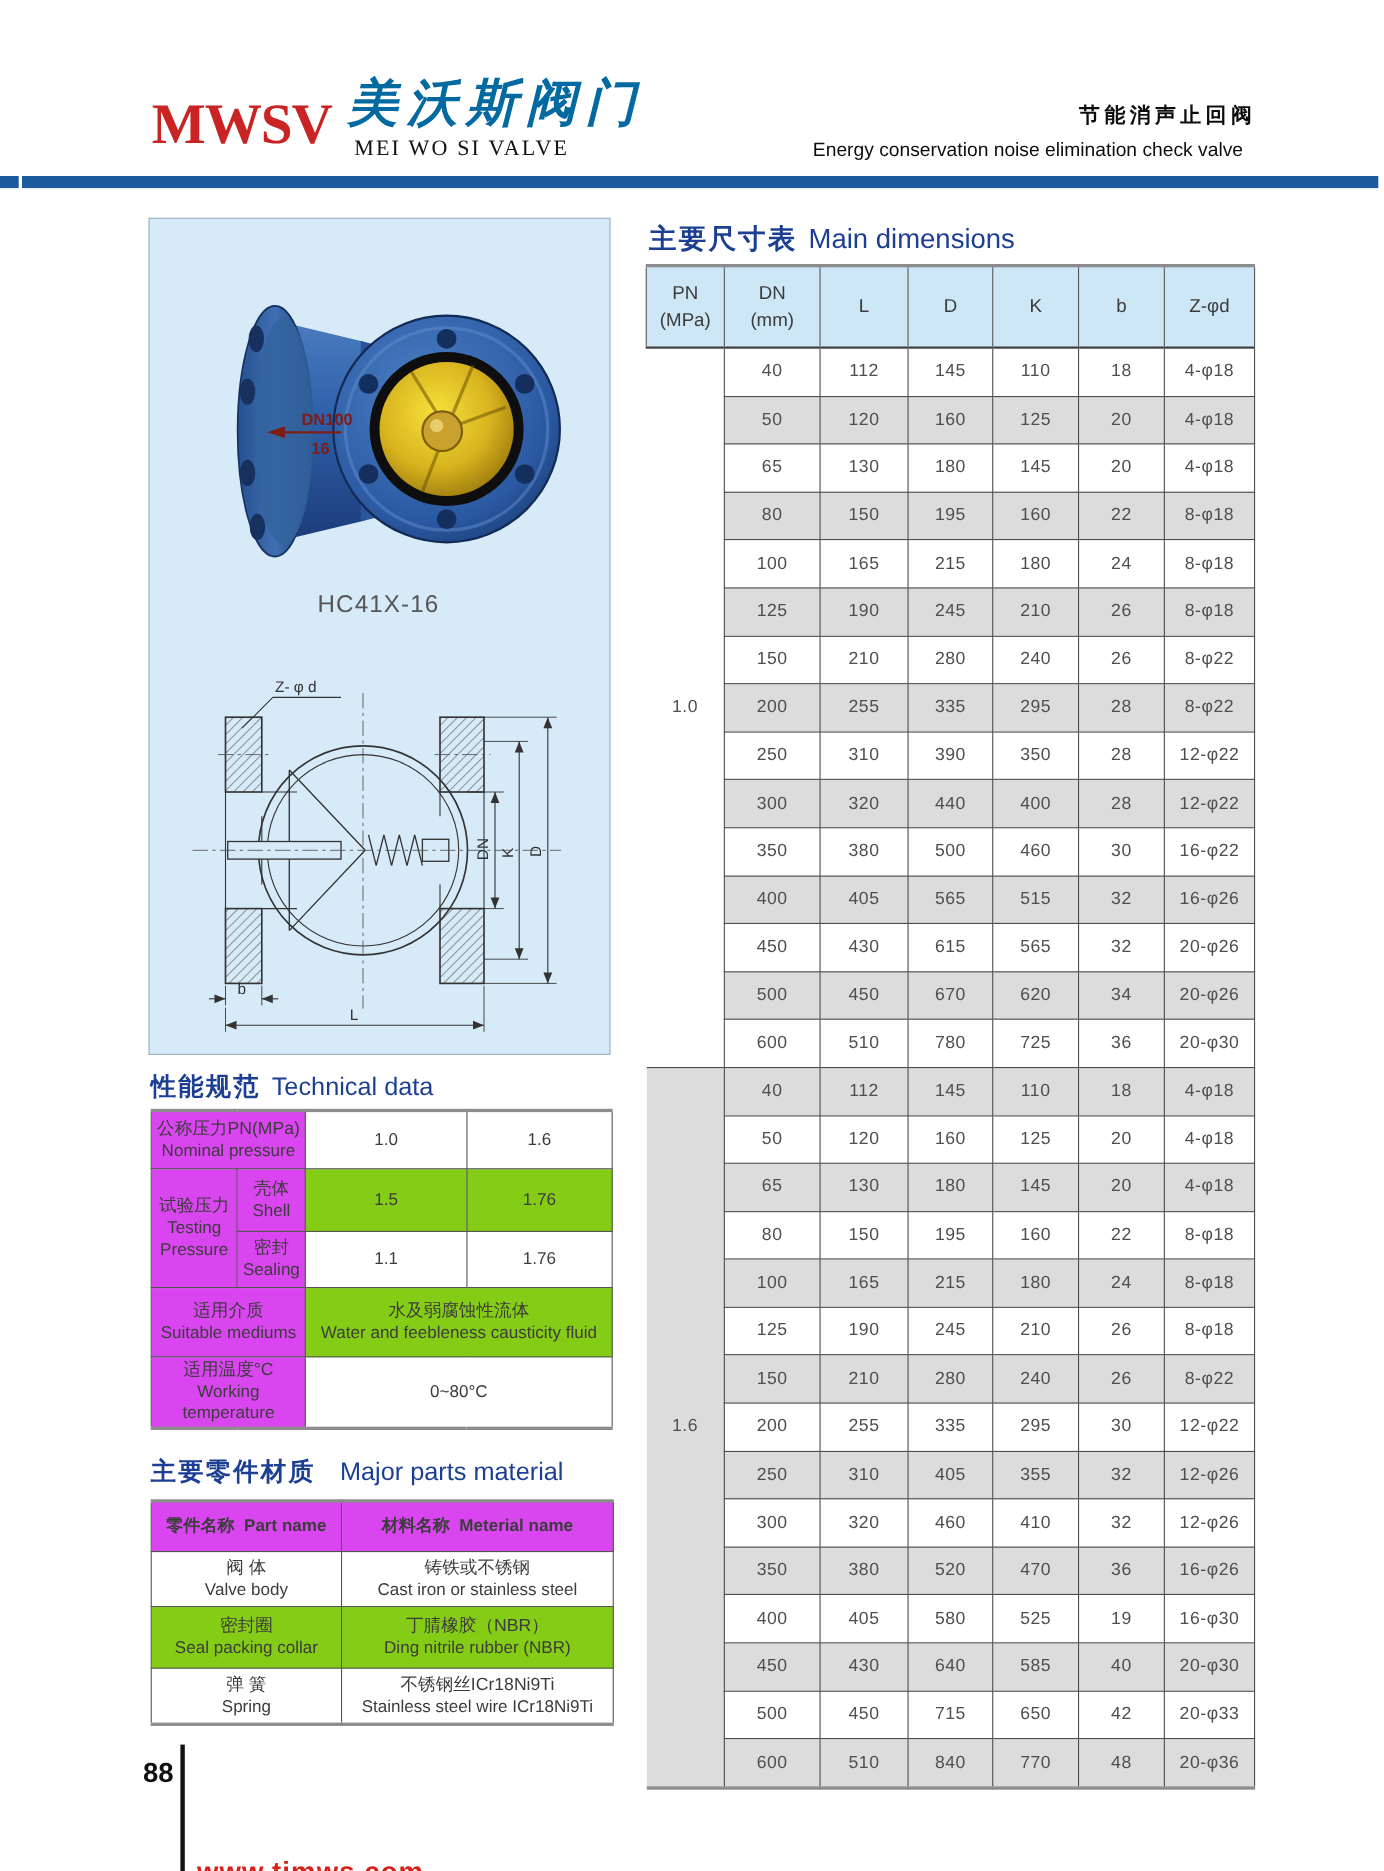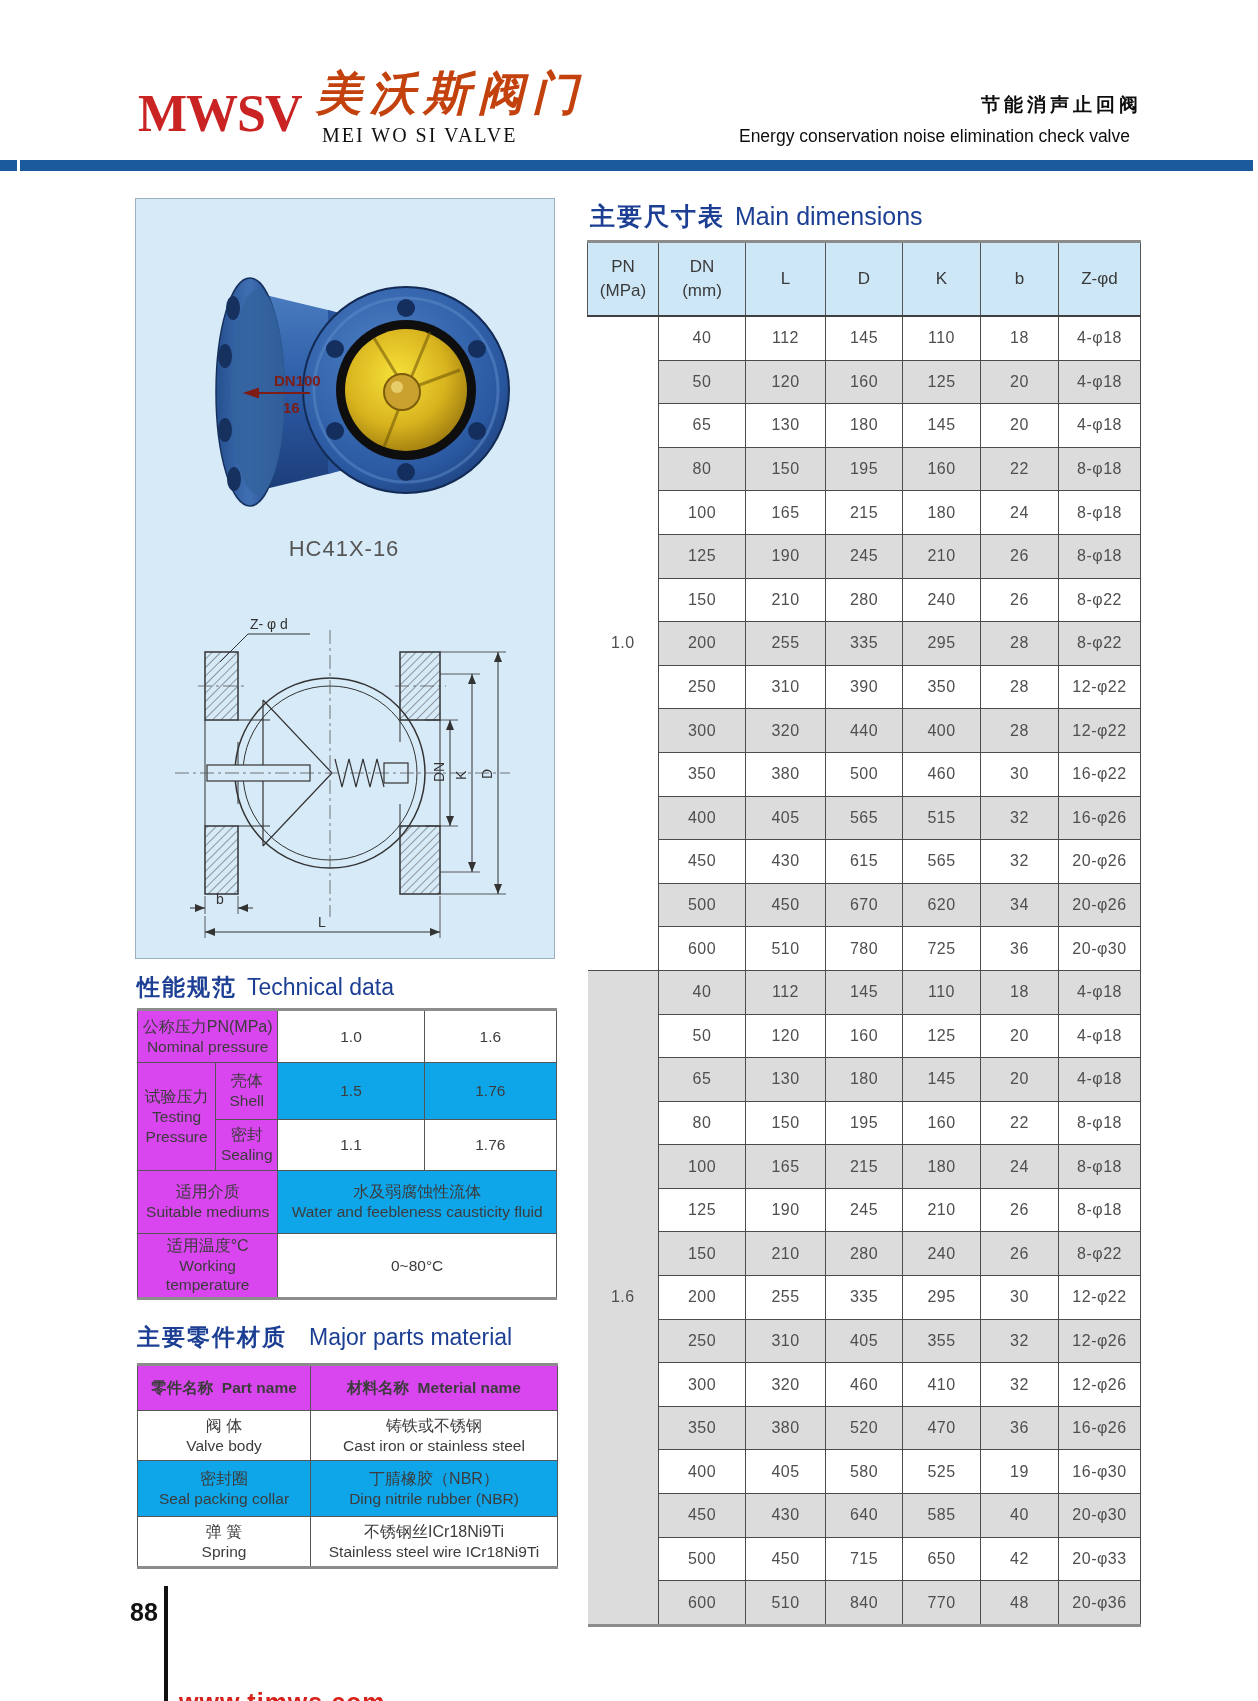--- a/index.html
+++ b/index.html
@@ -4,21 +4,21 @@
 <style>
   html,body{margin:0;padding:0;background:#fff;}
   .page{position:relative;width:1258px;height:1701px;background:#fff;overflow:hidden;
         font-family:"Liberation Sans",sans-serif;color:#333;}
   .abs{position:absolute;}
 
   
   .brand-mwsv{left:138px;top:88px;font-family:"Liberation Serif",serif;font-weight:bold;
               font-size:52px;color:#c92423;letter-spacing:-1px;line-height:1;}
   .brand-cn{left:316px;top:68px;font-family:"DejaVu Serif",serif;font-weight:bold;font-style:italic;
-            font-size:46px;color:#c2410c;letter-spacing:8px;line-height:1.1;white-space:nowrap;}
+            font-size:46px;color:#0369a1;letter-spacing:8px;line-height:1.1;white-space:nowrap;}
   .brand-en{left:322px;top:124px;font-family:"Liberation Serif",serif;font-size:20px;color:#111;
             letter-spacing:2px;white-space:nowrap;}
   .prod-cn{right:116px;top:92px;font-size:19px;font-weight:bold;color:#0d0d0d;letter-spacing:4px;white-space:nowrap;}
   .prod-en{right:128px;top:126px;font-size:17.5px;font-weight:normal;color:#0d0d0d;white-space:nowrap;}
   .bluebar{top:160px;height:11px;background:#1b5b9d;}
   .bluebar.seg1{left:0;width:17px;}
   .bluebar.seg2{left:20px;width:1233px;}
 
   
   .panel{left:135px;top:198px;width:418px;height:759px;background:#d7eaf8;border:1px solid #9bb0bf;}
@@ -31,21 +31,21 @@
   .dims-head{left:590px;top:200px;font-size:25px;}
 
   
   table{border-collapse:collapse;table-layout:fixed;}
   td,th{text-align:center;vertical-align:middle;}
 
   
   .smalltab{width:420px;border-top:3px solid #8c8c8c;border-bottom:3px solid #8c8c8c;}
   .smalltab td,.smalltab th{border:1px solid #555;font-size:15.5px;color:#3c3c3c;line-height:1.25;padding:2px;}
   .smalltab .lbl{background:#d946ef;}
-  .smalltab .g{background:#0ea5e9;}
+  .smalltab .g{background:#84cc16;}
   .smalltab .w{background:#fff;}
   .tt{left:137px;top:1008px;}
   .pt{left:137px;top:1363px;}
   .cellcn{display:block;font-size:16px;}
   .cellen{display:block;font-size:15.5px;}
 
   
   .dimtab{left:587px;top:240px;width:553px;border-top:3px solid #8c8c8c;border-bottom:3px solid #8c8c8c;}
   .dimtab th{background:#cde7f7;border:1px solid #555;border-bottom:2px solid #3f3f3f;
              height:70px;font-size:17px;font-weight:normal;color:#3a3a3a;line-height:1.4;}

